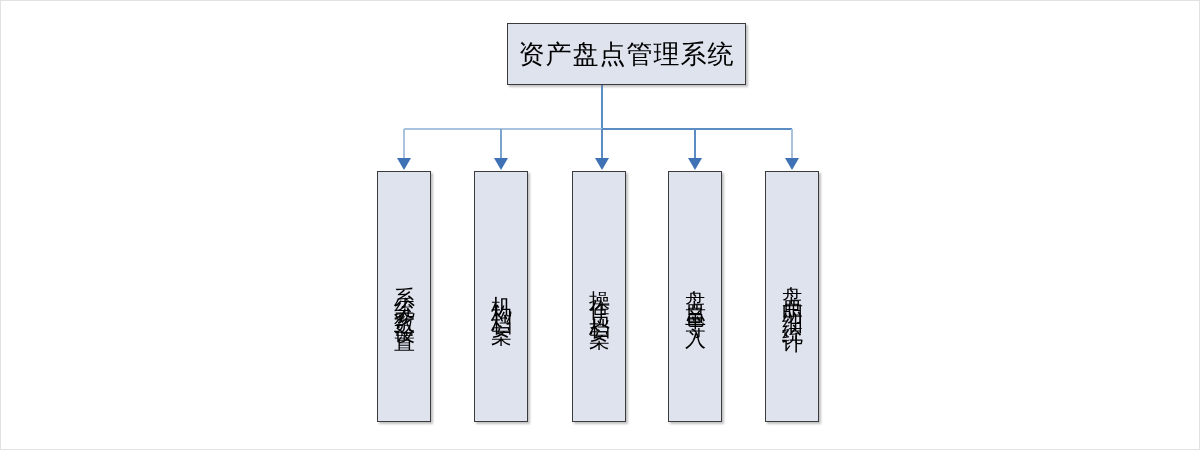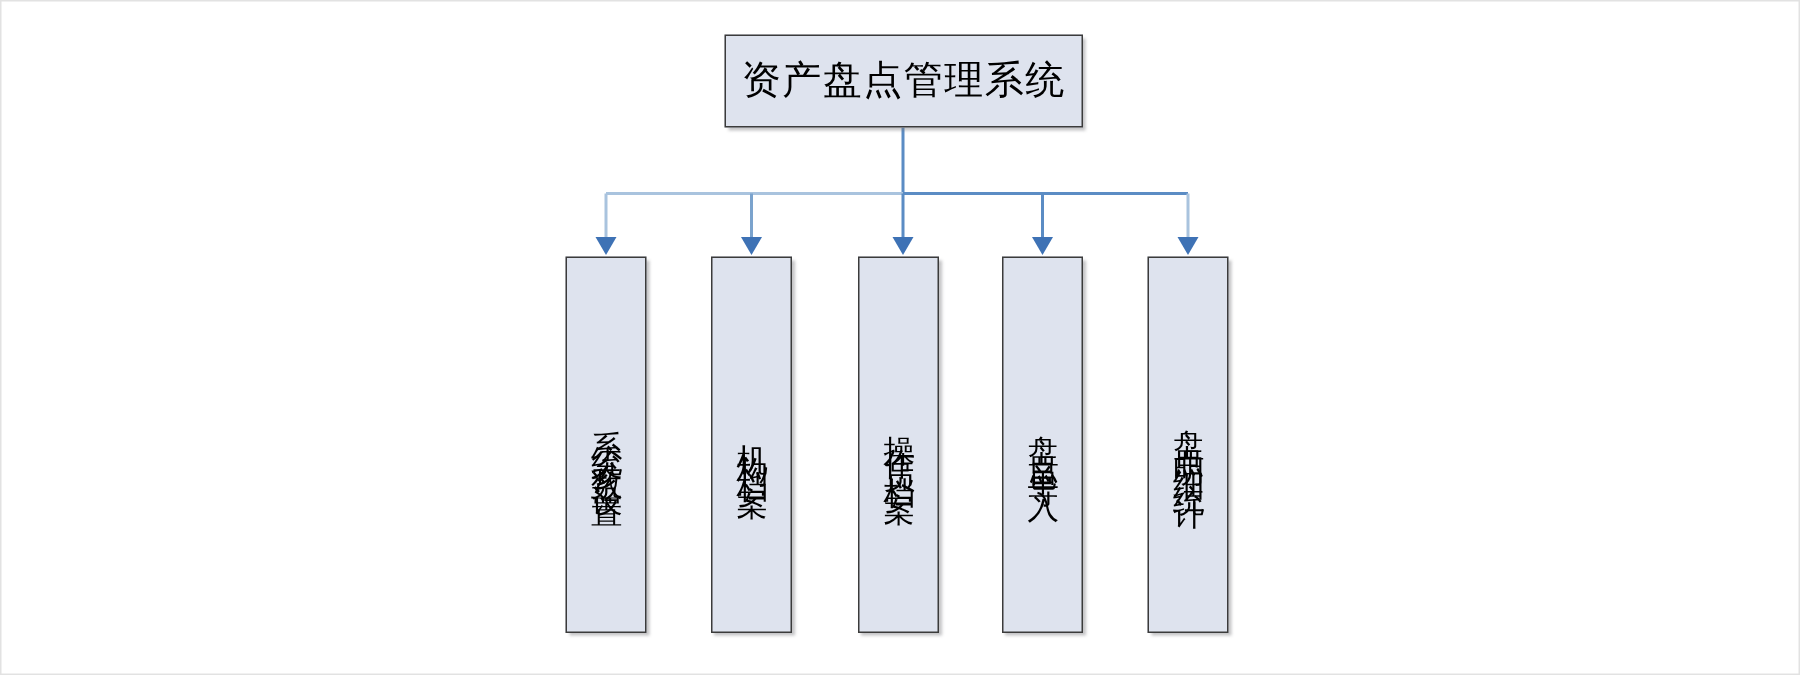--- a/index.html
+++ b/index.html
@@ -40,21 +40,21 @@
     background: #dee3ee;
     border: 1px solid #3b3b3b;
     box-shadow: 2px 2px 2px rgba(120,120,125,0.45);
     display: flex;
     align-items: center;
     justify-content: center;
   }
 
   
   #node-root {
-    left: 482px;
+    left: 506px;
     top: 22px;
     width: 239px;
     height: 62px;
   }
   #node-root .node-label {
     font-size: 26px;
     line-height: 1;
     color: #000000;
     letter-spacing: 1px;
     white-space: nowrap;

